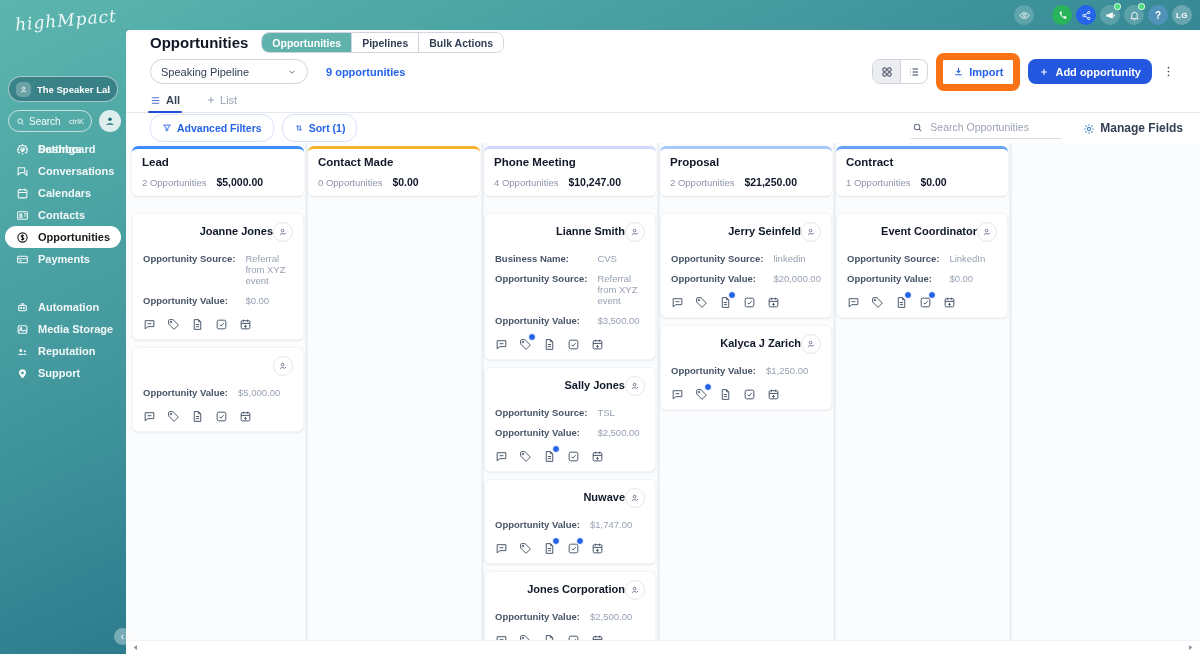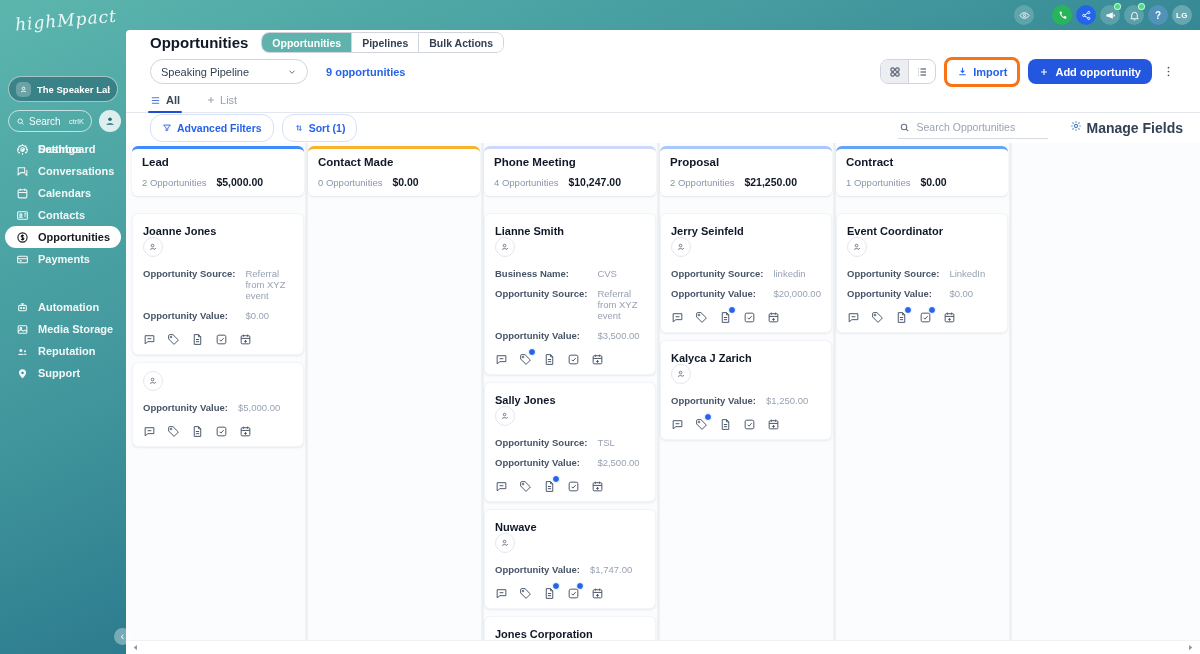--- a/index.html
+++ b/index.html
@@ -66,21 +66,21 @@
     display:flex; align-items:center; justify-content:space-between; padding:0 10px;
     font-size:11px; color:#344054; background:#fff; cursor:pointer; }
   .pipeline-select svg { width:10px; height:10px; color:#667085; }
   .count-link { margin-left:18px; color:#2563eb; font-size:11px; font-weight:600; cursor:pointer; }
   .toolbar-right { margin-left:auto; display:flex; align-items:center; gap:8px; }
   .view-toggle { height:25px; border:1px solid #d0d5dd; border-radius:8px; display:flex; overflow:hidden; background:#fff; }
   .vt-seg { width:27px; display:flex; align-items:center; justify-content:center; color:#344054; cursor:pointer; }
   .vt-seg + .vt-seg { border-left:1px solid #d0d5dd; }
   .vt-seg.active { background:#eceef1; }
   .vt-seg svg { width:12px; height:12px; }
-  .import-btn { height:25px; border:3px solid #f97316; border-radius:8px; background:#fff; padding:12px 10px;
+  .import-btn { height:25px; border:7px solid #f97316; border-radius:8px; background:#fff; padding:12px 10px;
     display:flex; align-items:center; gap:5px; color:#2563eb; font-size:11px; font-weight:600; cursor:pointer; }
   .import-btn svg { width:11px; height:11px; }
   .add-btn { height:25px; border:none; border-radius:8px; background:#2457e0; color:#fff; padding:0 11px;
     display:flex; align-items:center; gap:6px; font-size:11px; font-weight:600; cursor:pointer; }
   .add-btn svg { width:10px; height:10px; }
   .dots-btn { width:16px; display:flex; align-items:center; justify-content:center; color:#475467; cursor:pointer; }
   .dots-btn svg { width:13px; height:13px; }
 
   .listtab-row { height:25px; border-bottom:1px solid #e4e7ec; display:flex; align-items:center;
     padding:0 24px; gap:26px; flex:0 0 auto; }
@@ -95,37 +95,37 @@
   .filter-row { height:30px; display:flex; align-items:center; padding:0 17px 0 24px; gap:8px; flex:0 0 auto; }
   .pill-btn { height:28px; border:1px solid #d7e0fb; border-radius:12px; background:#fff; padding:0 11px;
     display:flex; align-items:center; gap:5px; color:#2563eb; font-size:10.5px; font-weight:600; cursor:pointer; }
   .pill-btn svg { width:10px; height:10px; }
   .filter-right { margin-left:auto; display:flex; align-items:center; gap:22px; }
   .search-opp { position:relative; }
   .search-opp svg { position:absolute; left:1px; top:5px; width:11px; height:11px; color:#667085; }
   .search-opp input { width:150px; border:none; border-bottom:1px solid #d6dae1; outline:none;
     font-size:10.5px; padding:3px 2px 5px 19px; color:#344054; font-family:"Liberation Sans",sans-serif; }
   .search-opp input::placeholder { color:#9aa3b2; }
-  .manage-fields { display:flex; align-items:flex-start; gap:5px; font-size:14px; font-weight:700;
+  .manage-fields { display:flex; align-items:flex-end; gap:5px; font-size:12px; font-weight:700;
     color:#344054; cursor:pointer; }
   .manage-fields svg { width:12px; height:12px; color:#4781c3; }
 
   
   .board { flex:1; background:#fbfcfd; padding:3px 0 0 6px; display:flex; overflow:hidden; }
   .column { width:172px; margin-right:4px; position:relative; flex:0 0 auto; }
   .column::after { content:''; position:absolute; right:-4px; top:-3px; bottom:0; width:3px; background:#eef1f4; }
   .col-header { background:#fff; border-radius:6px; border-top:3px solid #3d8bfd;
     box-shadow:0 1px 2px rgba(16,24,40,.1); padding:7px 10px 8px; margin-bottom:17px; }
   .col-name { font-size:11.5px; font-weight:700; color:#101828; margin-bottom:8px; }
   .col-stats { display:flex; align-items:baseline; gap:10px; }
   .col-count { font-size:9.5px; color:#8a94a6; }
   .col-total { font-size:10.5px; font-weight:700; color:#101828; }
   .card { background:#fff; border:1px solid #f2f4f7; border-radius:6px;
     box-shadow:0 1px 2px rgba(16,24,40,.08); padding:8px 10px 9px; margin-bottom:7px; cursor:pointer; }
-  .card-top { display:flex; justify-content:space-between; align-items:flex-start; margin-bottom:11px;flex-direction:column; }
+  .card-top { display:flex; justify-content:flex-end; align-items:flex-start; margin-bottom:11px; }
   .card-title { font-size:11px; font-weight:600; color:#101828; padding-top:3px; }
   .avatar-btn { width:20px; height:20px; border-radius:50%; border:1px solid #e4e7ec; color:#667085;
     display:flex; align-items:center; justify-content:center; flex:0 0 auto; cursor:pointer; }
   .avatar-btn svg { width:10px; height:10px; }
   .fields { display:grid; grid-template-columns:max-content auto; column-gap:10px; row-gap:9px; margin-bottom:11px; }
   .f-label { font-size:9.5px; font-weight:700; color:#475467; white-space:nowrap; }
   .f-value { font-size:9.5px; color:#98a2b3; }
   .card-icons { display:flex; gap:11px; }
   .icon-wrap { position:relative; width:13px; height:13px; color:#475467; cursor:pointer; }
   .icon-wrap svg { width:13px; height:13px; }

